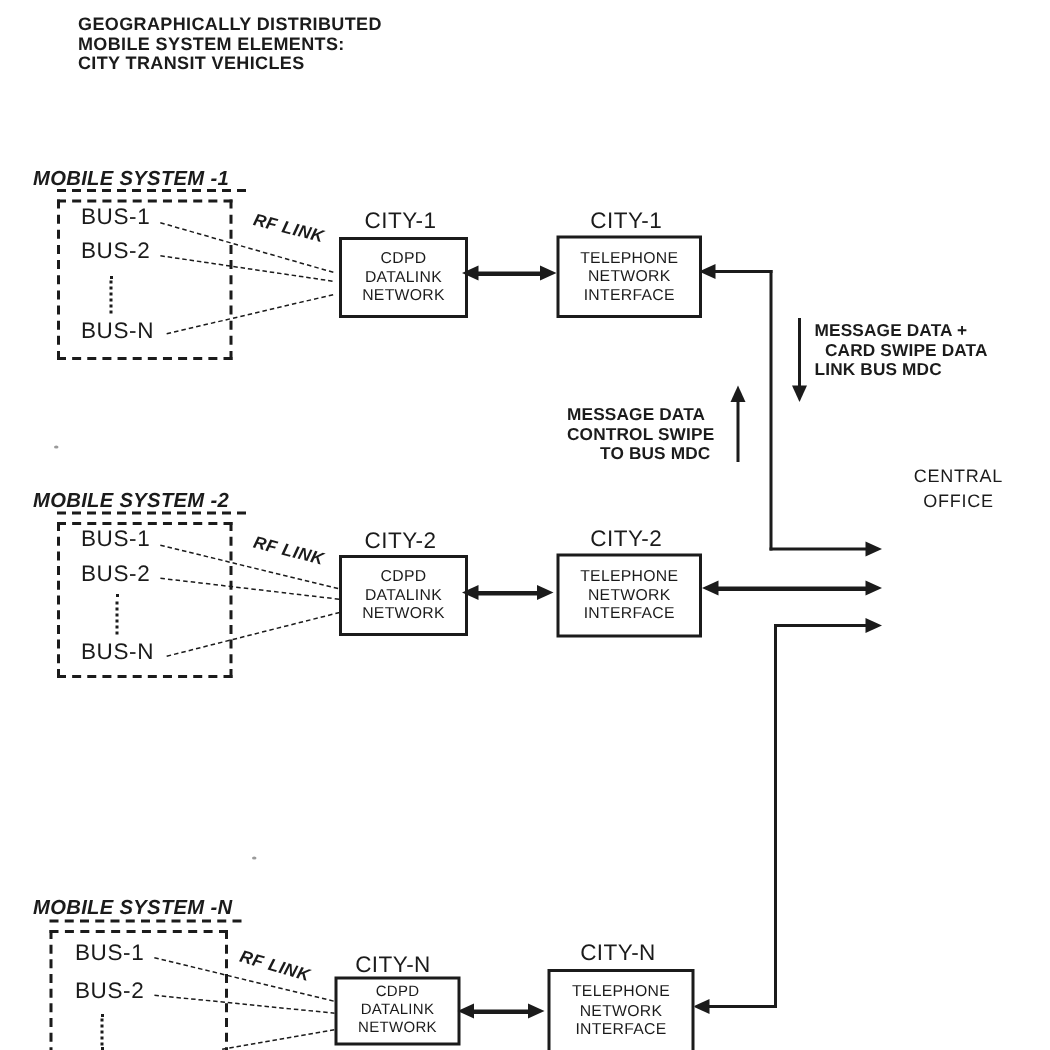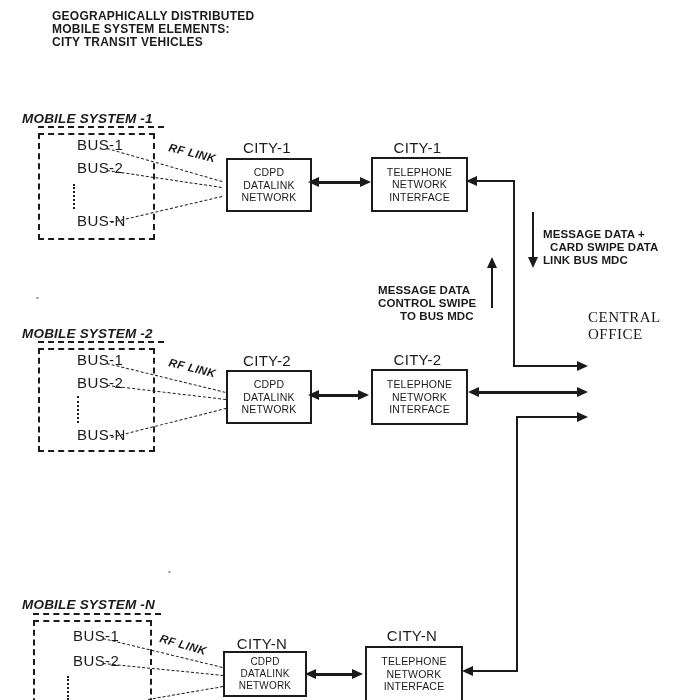--- a/index.html
+++ b/index.html
@@ -7,25 +7,25 @@
   .canvas {
     position:relative; width:700px; height:700px; overflow:hidden;
     background:var(--paper); color:var(--ink);
     font-family:"Liberation Sans","DejaVu Sans",sans-serif;
   }
   .lbl { position:absolute; white-space:nowrap; }
 
   
   .title-line { font-size:12px; font-weight:700; letter-spacing:.25px; line-height:13px; }
   .ms-label   { font-size:13.5px; font-weight:700; font-style:italic; letter-spacing:.2px; }
-  .bus-label  { font-size:15px; letter-spacing:.4px;margin-left:23px; }
+  .bus-label  { font-size:15px; letter-spacing:.4px; }
   .city-label { font-size:15px; text-align:center; letter-spacing:.3px; }
   .rf-label   { font-size:11.5px; font-weight:700; font-style:italic; letter-spacing:.4px; transform-origin:0 50%; }
-  .flow-label { font-size:11.5px; font-weight:700; line-height:13px; letter-spacing:.1px;margin-top:13px; }
-  .co-label   { font-size:15px; line-height:17px; text-align:left; letter-spacing:.5px;font-family:Liberation Serif, serif; }
+  .flow-label { font-size:11.5px; font-weight:700; line-height:13px; letter-spacing:.1px; }
+  .co-label   { font-size:12px; line-height:17px; text-align:center; letter-spacing:.5px; }
 
   
   .box {
     position:absolute; border:2px solid var(--ink); background:var(--paper);
     display:flex; flex-direction:column; align-items:center; justify-content:center;
     text-align:center;
   }
   .box-sm  { font-size:10.5px; line-height:12.5px; letter-spacing:.2px; }
   .box-xs  { font-size:10px;  line-height:12px;  letter-spacing:.2px; }
   .box-lg  { font-size:13.5px; line-height:17px; letter-spacing:.4px; }

